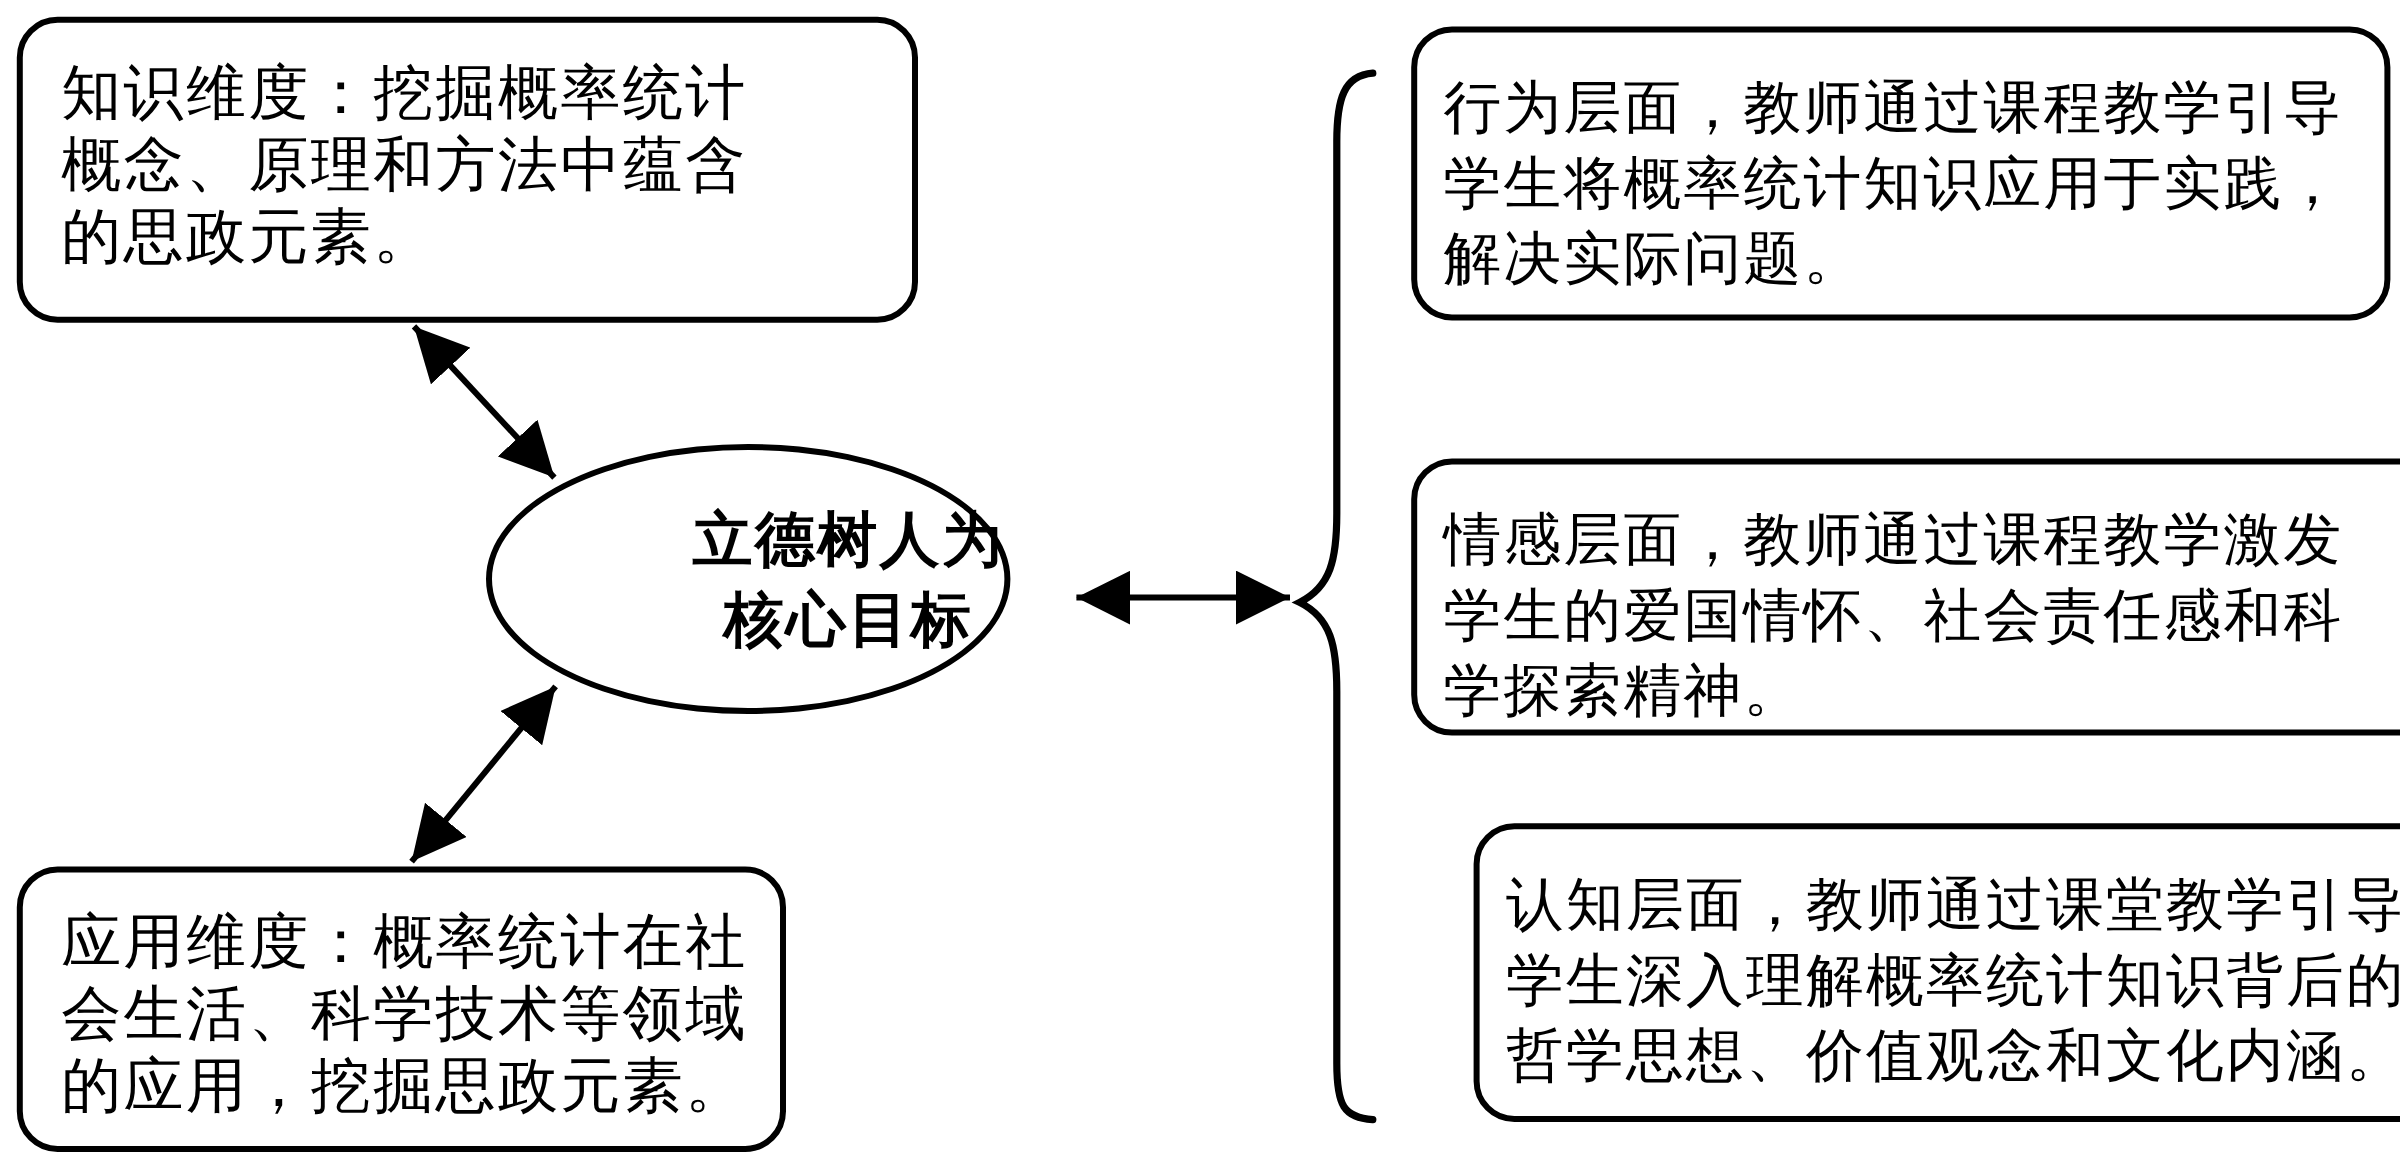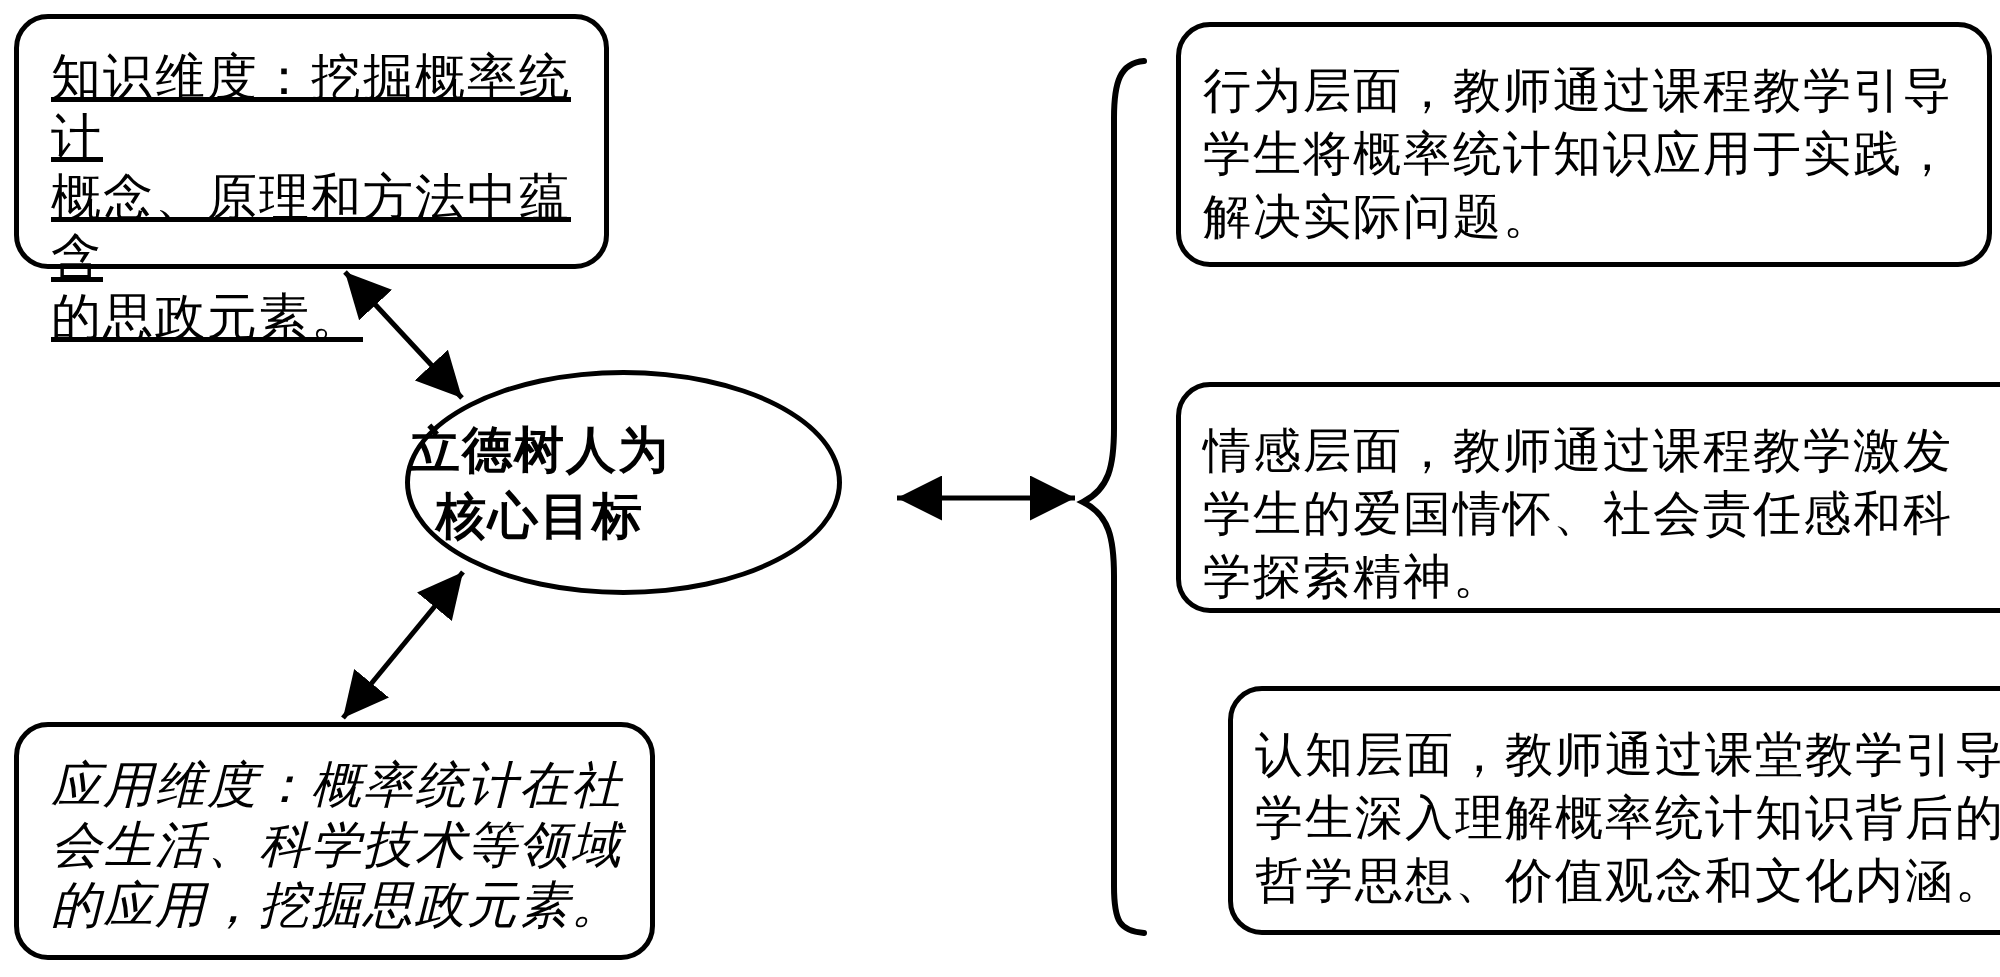--- a/index.html
+++ b/index.html
@@ -36,22 +36,22 @@
     position: absolute;
     background: var(--bg-color);
     border: 5px solid var(--stroke-color);
     border-radius: 34px;
   }
   .node .txt {
     display: block;
     white-space: pre-line;
     color: var(--text-color);
   }
-  .box-tl { left: 14px; top: 14px; width: 595px; height: 255px; text-decoration: underline; }
-  .box-bl { left: 14px; top: 722px; width: 641px; height: 238px; font-style: italic; }
+  .box-tl { left: 14px; top: 14px; width: 751px; height: 255px; }
+  .box-bl { left: 14px; top: 722px; width: 641px; height: 238px; }
   .box-tl .txt, .box-bl .txt {
     padding: 28px 18px 0 32px;
     font-size: 50px;
     line-height: 60px;
     letter-spacing: 2px;
   }
   .box-r1 { left: 1176px; top: 22px;  width: 816px; height: 245px; font-family: Liberation Serif, serif; }
   .box-r2 { left: 1176px; top: 382px; width: 896px; height: 231px; }
   .box-r3 { left: 1228px; top: 686px; width: 816px; height: 249px; }
   .box-r1 .txt, .box-r2 .txt, .box-r3 .txt {
@@ -62,21 +62,21 @@
   }
   .ellipse {
     position: absolute;
     left: 405px; top: 370px;
     width: 437px; height: 225px;
     background: var(--bg-color);
     border: 5px solid var(--stroke-color);
     border-radius: 50%;
     display: flex;
     align-items: center;
-    justify-content: flex-start;
+    justify-content: flex-end;
     font-family: Liberation Serif, serif;
   }
   .ellipse .txt {
     display: block;
     white-space: pre-line;
     text-align: center;
     font-size: 50px;
     line-height: 66px;
     font-weight: bold;
     letter-spacing: 2px;

